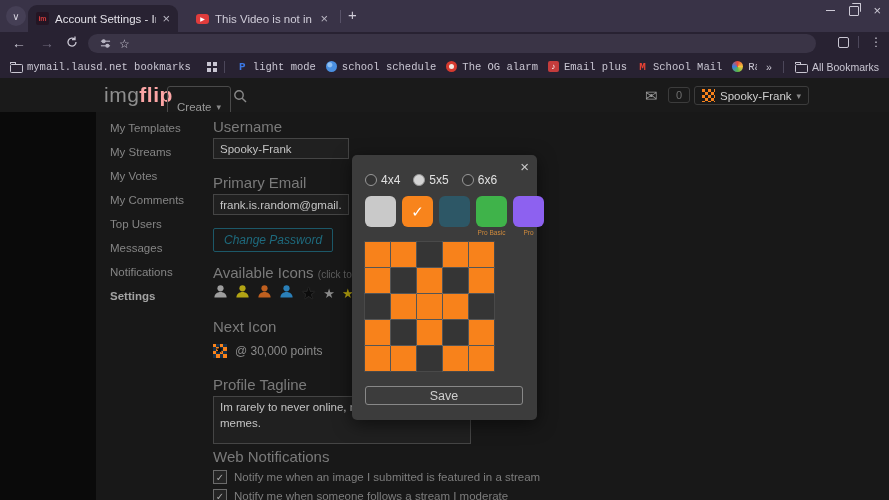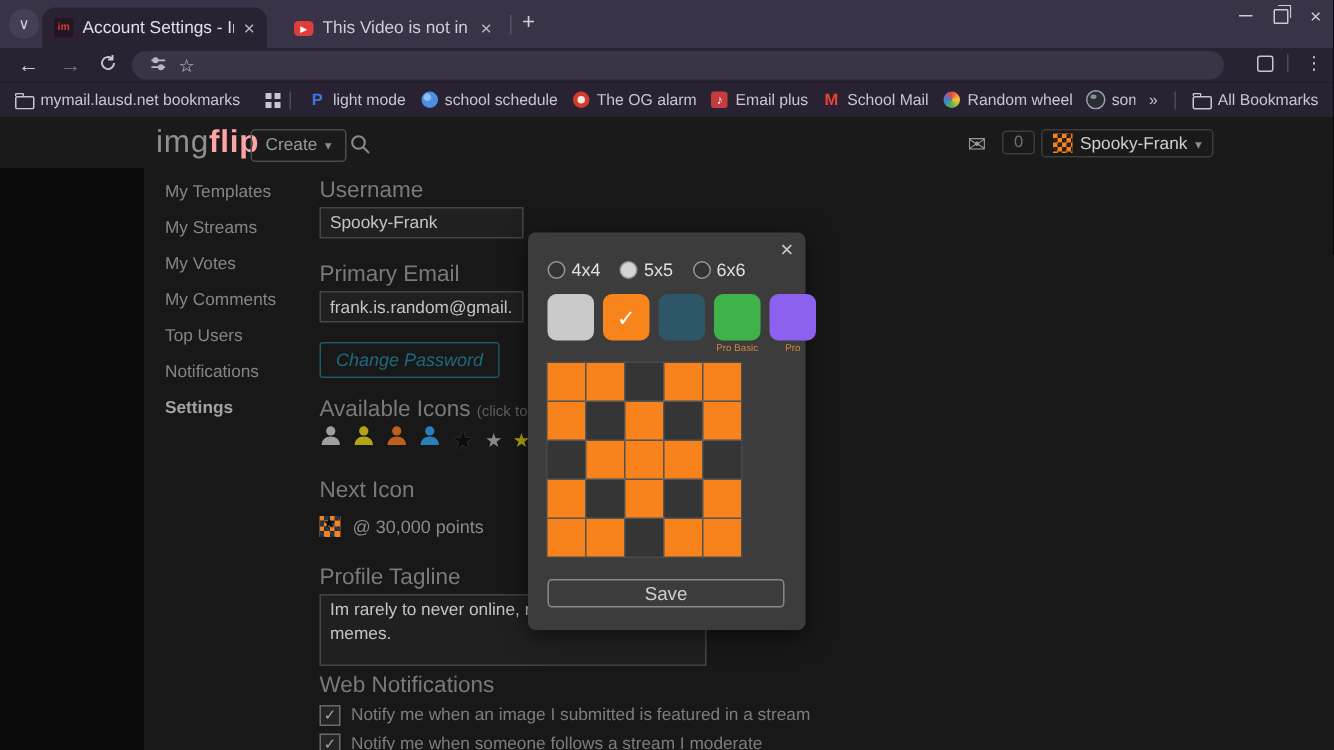--- a/index.html
+++ b/index.html
@@ -44,21 +44,21 @@
     background:#3a3446;display:flex;align-items:center;padding:0 12px;box-sizing:border-box;gap:8px;}
   .url-text{font-size:11.5px;color:#dddbe3;flex:1;}
   .pill-star{font-size:12px;color:#c9c6d2;}
   .ext-ic{left:838px;top:37px;width:9px;height:9px;border:1.4px solid #c9c6d2;border-radius:2px;}
   .tb-sep{left:858px;top:36px;width:1px;height:12px;background:#4c475a;}
   .kebab{left:870px;top:35px;font-size:12px;color:#c9c6d2;}
 
   .bookmarks{left:0;top:55px;width:889px;height:23px;background:#282232;
     display:flex;align-items:center;padding:0 10px;box-sizing:border-box;gap:9px;
     font-size:10.5px;color:#c9c6d2;}
-  .bm-items{display:flex;align-items:center;gap:9px;flex:1;min-width:0;overflow:hidden;}
+  .bm-items{display:flex;align-items:center;gap:9px;flex:1;min-width:0;overflow:hidden;font-family:Liberation Mono, monospace;}
   .bm-item{display:flex;align-items:center;gap:4px;white-space:nowrap;}
   .bm-sep{width:1px;height:12px;background:#4c475a;margin:0 2px;flex:none;}
   .bm-right{display:flex;align-items:center;gap:9px;margin-left:auto;}
   .bi{width:13px;height:13px;display:inline-flex;align-items:center;
     justify-content:center;flex:none;box-sizing:border-box;}
   .ic-folder{position:relative;width:11px;height:7px;border:1px solid #c9c6d2;
     border-radius:1.5px;margin-top:3px;}
   .ic-folder::before{content:"";position:absolute;top:-3px;left:-1px;width:4px;height:1.5px;
     border:1px solid #c9c6d2;border-bottom:none;border-radius:1px 1px 0 0;}
   .ic-apps{position:relative;width:4px;height:4px;background:#c9c6d2;margin:-6px -6px 0 0;
@@ -78,21 +78,21 @@
     border:1px solid #9aa0aa;position:relative;}
   .ic-globe-dark::after{content:"";position:absolute;left:2px;top:2px;width:4px;height:3px;
     border-radius:50%;background:#8a909a;}
 
   
   .site-header{left:0;top:78px;width:889px;height:34px;background:#1a1a1a;}
   .logo{left:104px;top:83px;font-size:21px;letter-spacing:0.5px;}
   .logo .l1{color:#8f8f8f;}
   .logo .l2{color:#fca5a5;font-weight:bold;}
   .create-btn{left:167px;top:86px;border:1px solid #4a4a4a;border-radius:3px;
-    color:#9a9a9a;font-size:11.5px;padding:4px 9px;display:flex;gap:5px;align-items:center;}
+    color:#9a9a9a;font-size:11.5px;padding:14px 9px;display:flex;gap:5px;align-items:center;}
   .hdr-search{left:233px;top:89px;}
   .hdr-mail{left:645px;top:87px;font-size:15px;color:#9a9a9a;}
   .count-badge{left:668px;top:87px;border:1px solid #3c3c3c;border-radius:3px;
     color:#6f6f6f;font-size:11px;padding:1px 7px;}
   .user-chip{left:694px;top:86px;border:1px solid #3c3c3c;border-radius:3px;
     display:flex;align-items:center;gap:5px;padding:2px 7px;}
   .pixel-avatar{width:13px;height:13px;background-color:#f8821b;
     background-image:linear-gradient(45deg,#1a1a1a 25%,transparent 25%,transparent 75%,#1a1a1a 75%),
       linear-gradient(45deg,#1a1a1a 25%,transparent 25%,transparent 75%,#1a1a1a 75%);
     background-position:0 0,3px 3px;background-size:6px 6px;}
@@ -293,20 +293,21 @@
 
   <div class="abs gutter"></div>
   <div class="abs content">
 
     <div class="abs sidebar">
         <div class="side-item">My Templates</div>
         <div class="side-item">My Streams</div>
         <div class="side-item">My Votes</div>
         <div class="side-item">My Comments</div>
         <div class="side-item">Top Users</div>
+        <div class="side-item">Messages</div>
         <div class="side-item">Notifications</div>
         <div class="side-item active">Settings</div>
       </div>
 
     <div class="abs h-label" style="left:117px;top:6px">Username</div>
     <input class="abs txt-input" style="left: 117px; top: 26px; width: 136px; height: 21px;" value="Spooky-Frank">
 
     <div class="abs h-label" style="left:117px;top:62px">Primary Email</div>
     <input class="abs txt-input" style="left: 117px; top: 82px; width: 136px; height: 21px;" value="frank.is.random@gmail.com">
 

